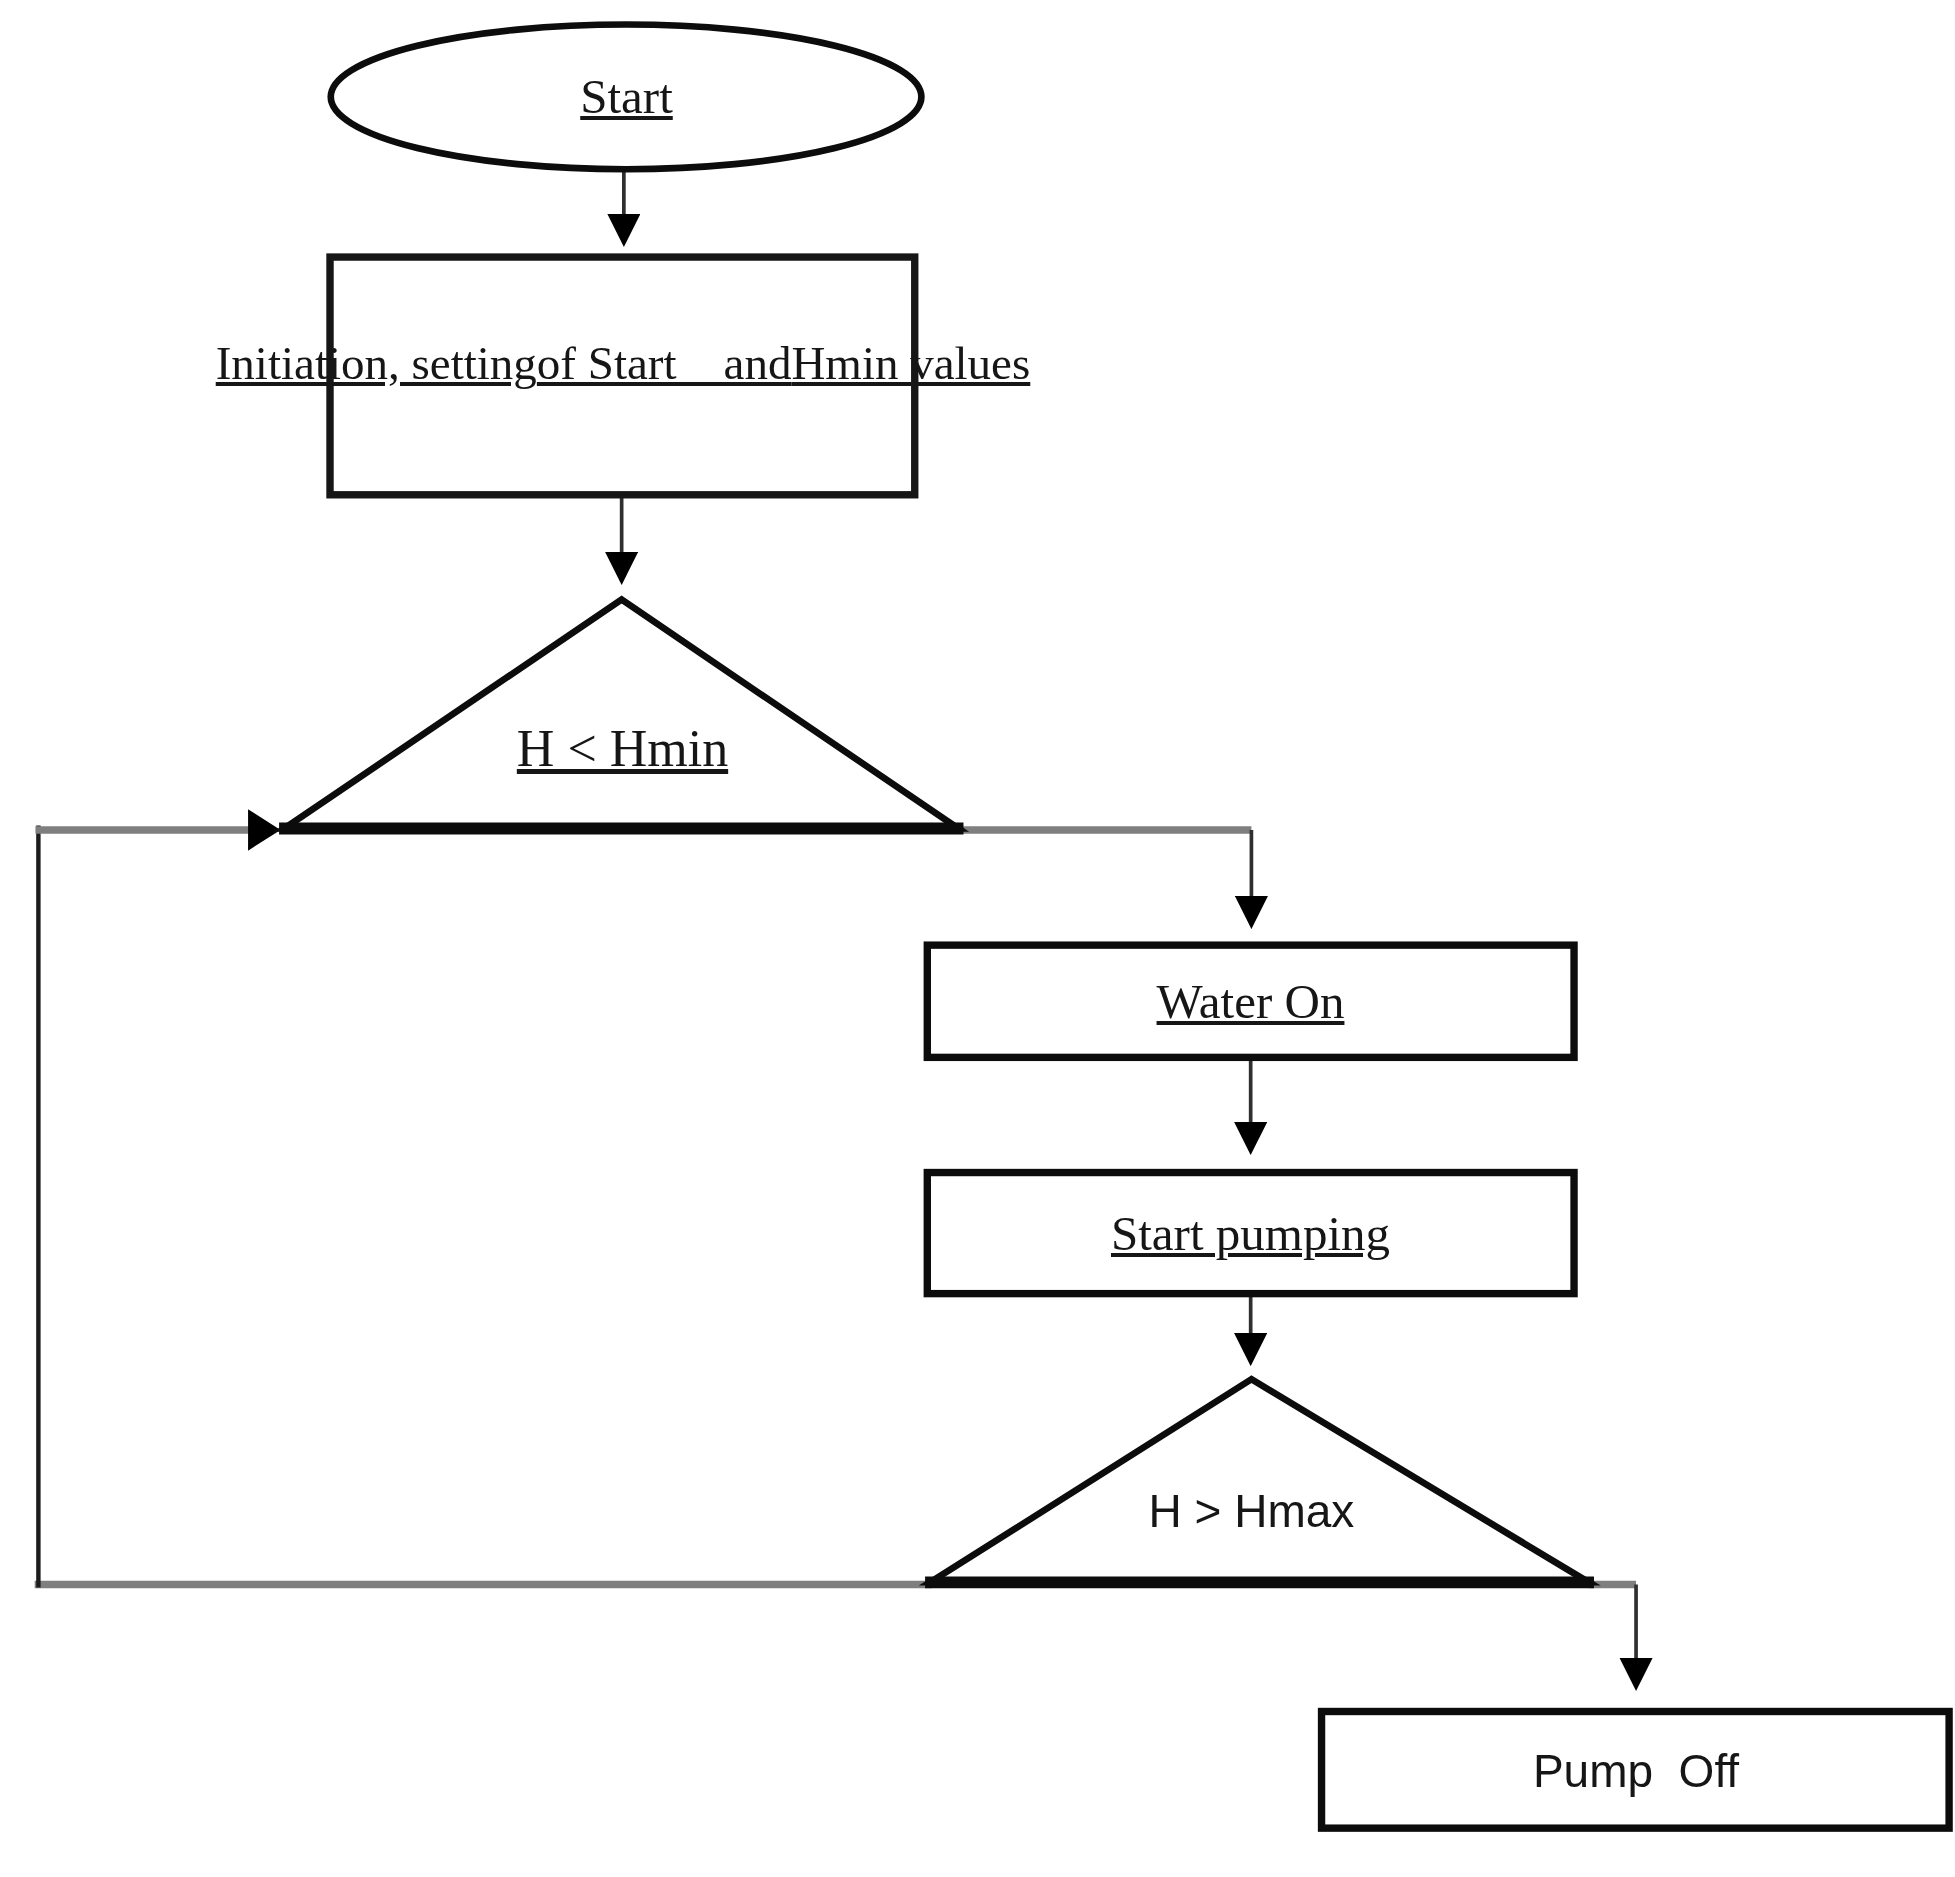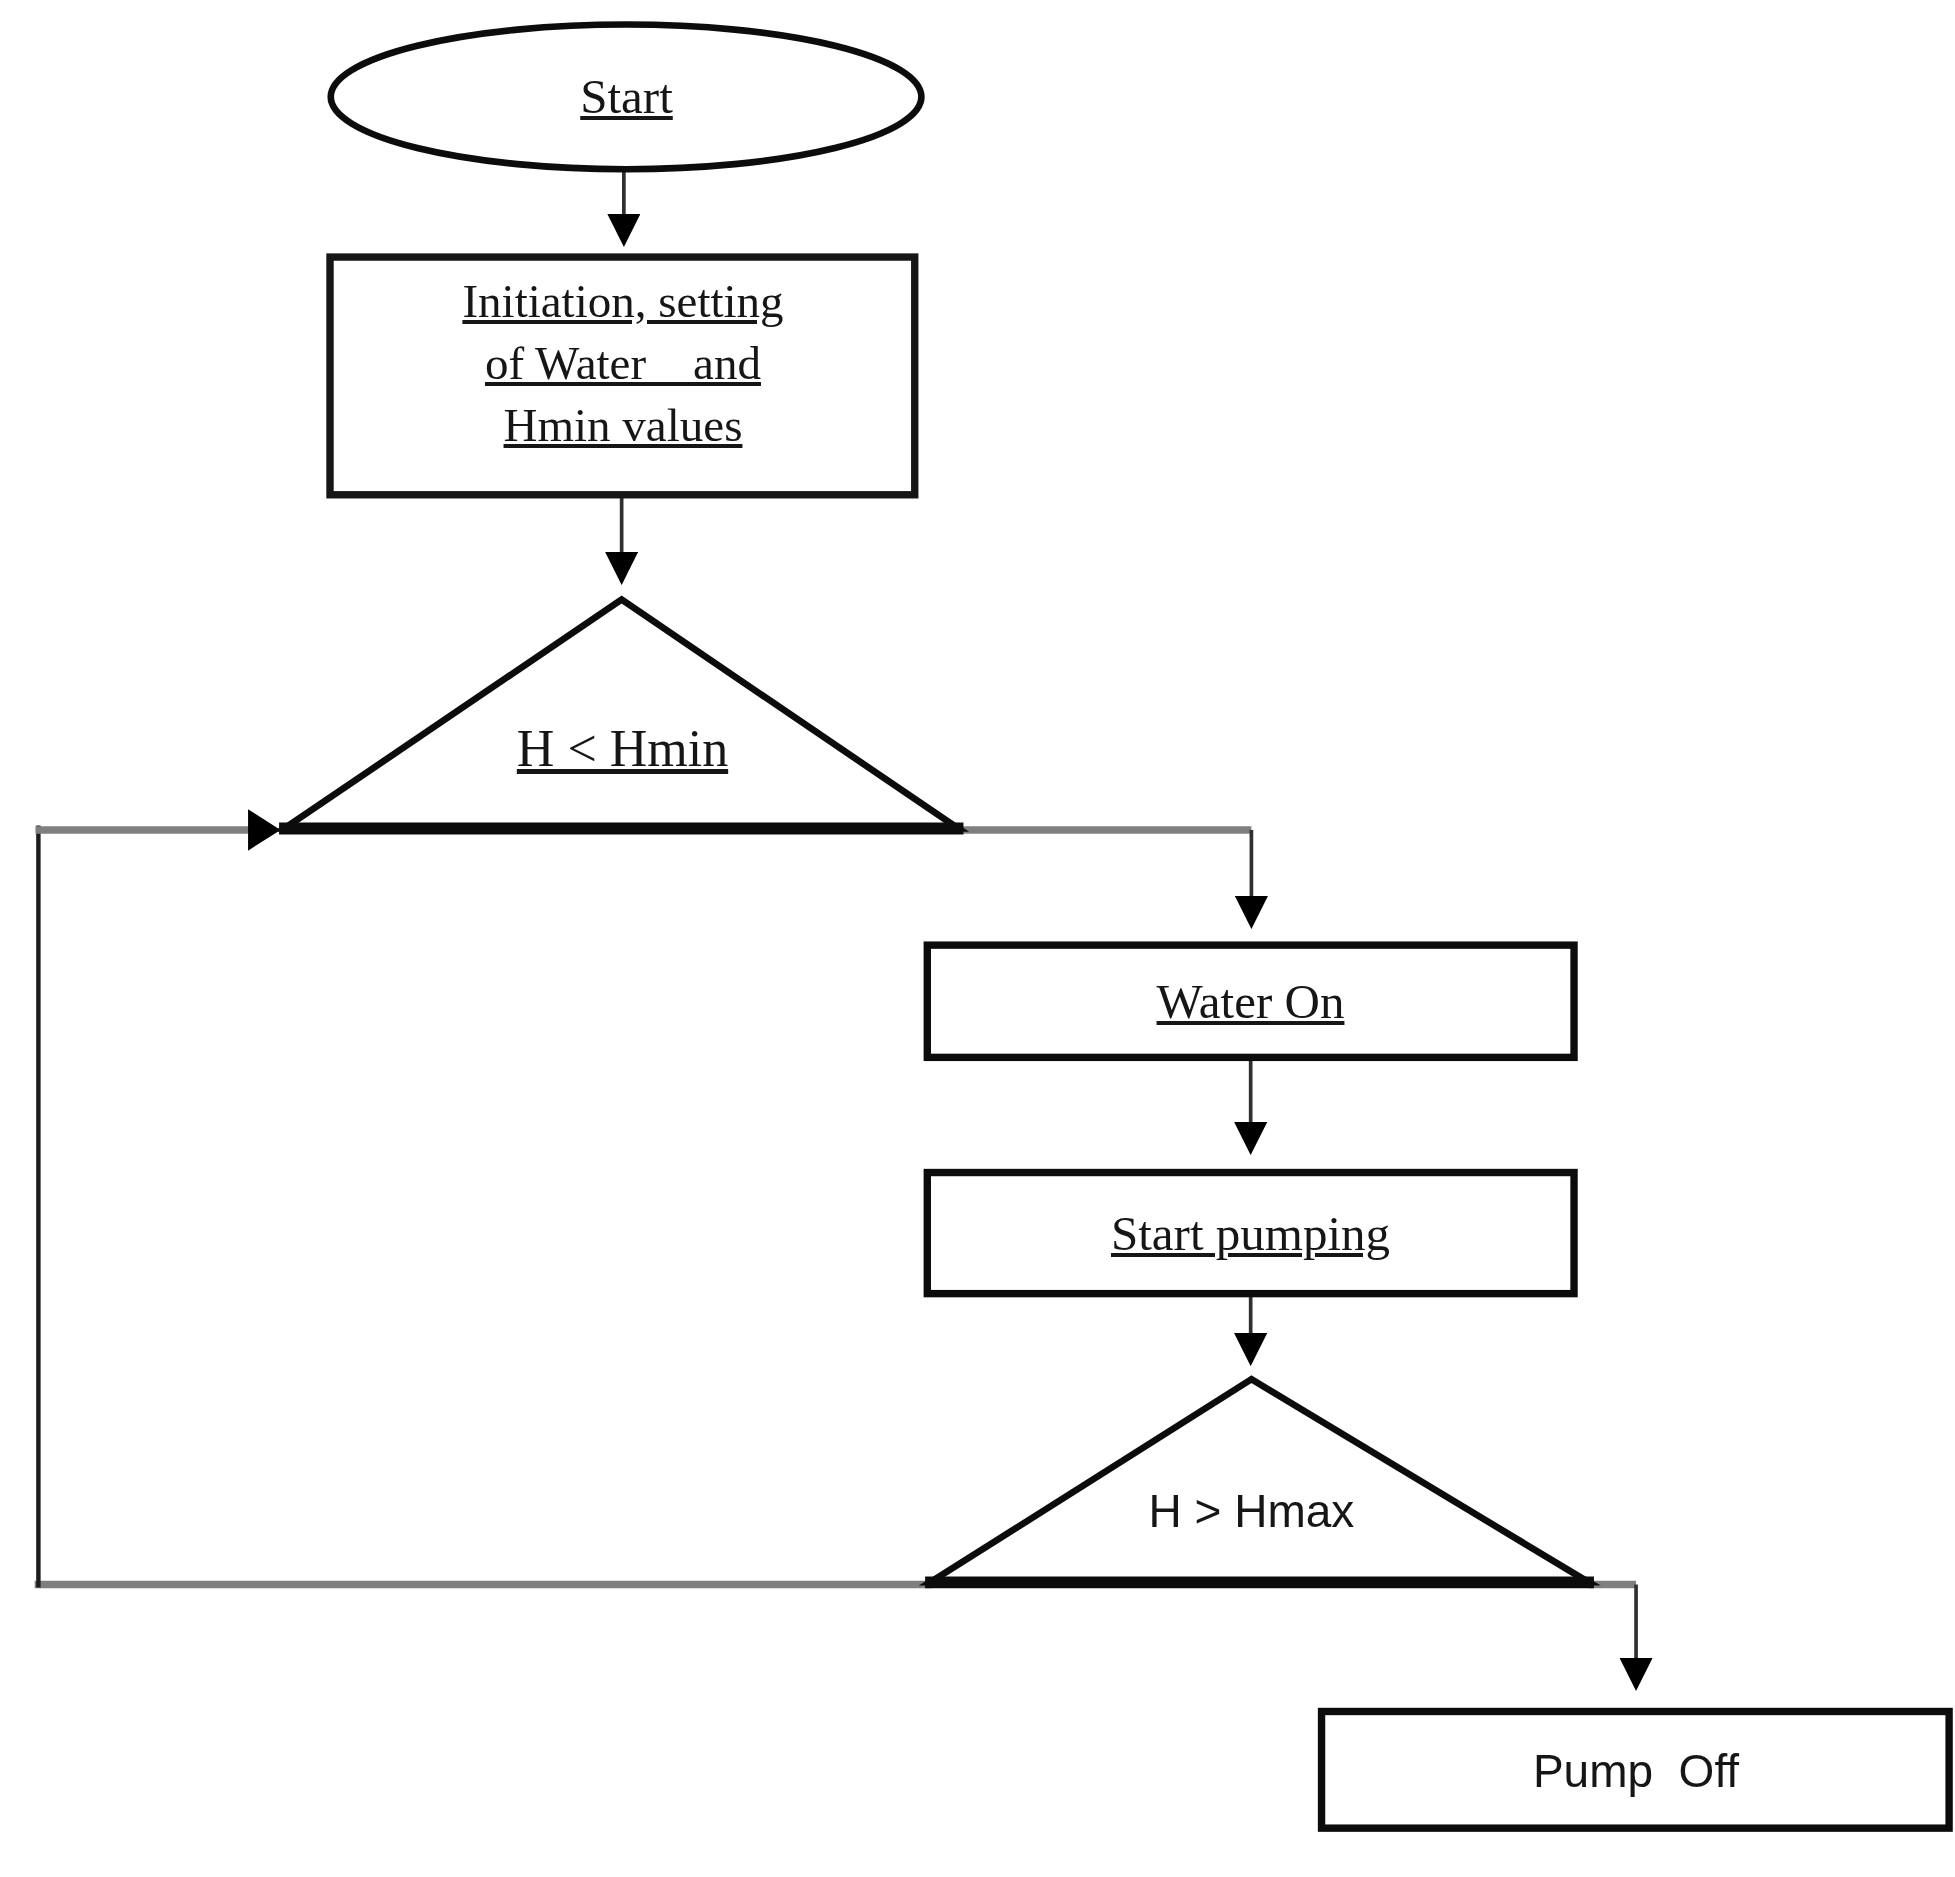--- a/index.html
+++ b/index.html
@@ -29,21 +29,21 @@
     align-items: center;
     justify-content: center;
     text-align: center;
     color: #161616;
     pointer-events: none;
   }
   .serif { font-family: "Liberation Serif", "DejaVu Serif", serif; text-decoration: underline; }
   .sans  { font-family: "Liberation Sans", "DejaVu Sans", sans-serif; }
   .lbl-start        { left: 405px;  top: 59px;   width: 443px; height: 75px; font-size: 49px; }
   .lbl-init         { left: 336px;  top: 270px;  width: 574px; height: 186px;
-                      flex-direction: column; font-size: 47px; line-height: 62px; }
+                      flex-direction: row; font-size: 47px; line-height: 62px; }
   .lbl-init .tline  { white-space: pre; }
   .lbl-decision-min { left: 399px;  top: 709px;  width: 447px; height: 78px; font-size: 52px; }
   .lbl-pump-on      { left: 927px; top: 945px; width: 647px; height: 112px; font-size: 49px; }
   .lbl-water        { left: 927px; top: 1173px; width: 647px; height: 121px; font-size: 49px; }
   .lbl-decision-max { left: 1030px; top: 1474px; width: 443px; height: 74px; font-size: 46px; }
   .lbl-pump-off     { left: 1322px; top: 1712px; width: 628px; height: 117px; font-size: 46px; white-space: pre; }
 </style>
 </head>
 <body>
 
@@ -96,21 +96,21 @@
     <rect x="1256" y="1588" width="876" height="164" fill="#ffffff" stroke="#0c0c0c" stroke-width="10"></rect>
     <rect x="1790" y="2318" width="850" height="158" fill="#ffffff" stroke="#0c0c0c" stroke-width="10"></rect>
 
     <ellipse cx="848" cy="131" rx="400" ry="98" fill="#ffffff" stroke="#0c0c0c" stroke-width="9"></ellipse>
   </svg>
 
   <div class="lbl lbl-start serif">Start</div>
 
   <div class="lbl lbl-init serif">
     <div class="tline">Initiation, setting</div>
-    <div class="tline">of Water    and</div>
+    <div class="tline">of Start    and</div>
     <div class="tline">Hmin values</div>
   </div>
 
   <div class="lbl lbl-decision-min serif">H &lt; Hmin</div>
 
   <div class="lbl lbl-pump-on serif">Water On</div>
 
   <div class="lbl lbl-water serif">Start pumping</div>
 
   <div class="lbl lbl-decision-max sans">H &gt; Hmax</div>

